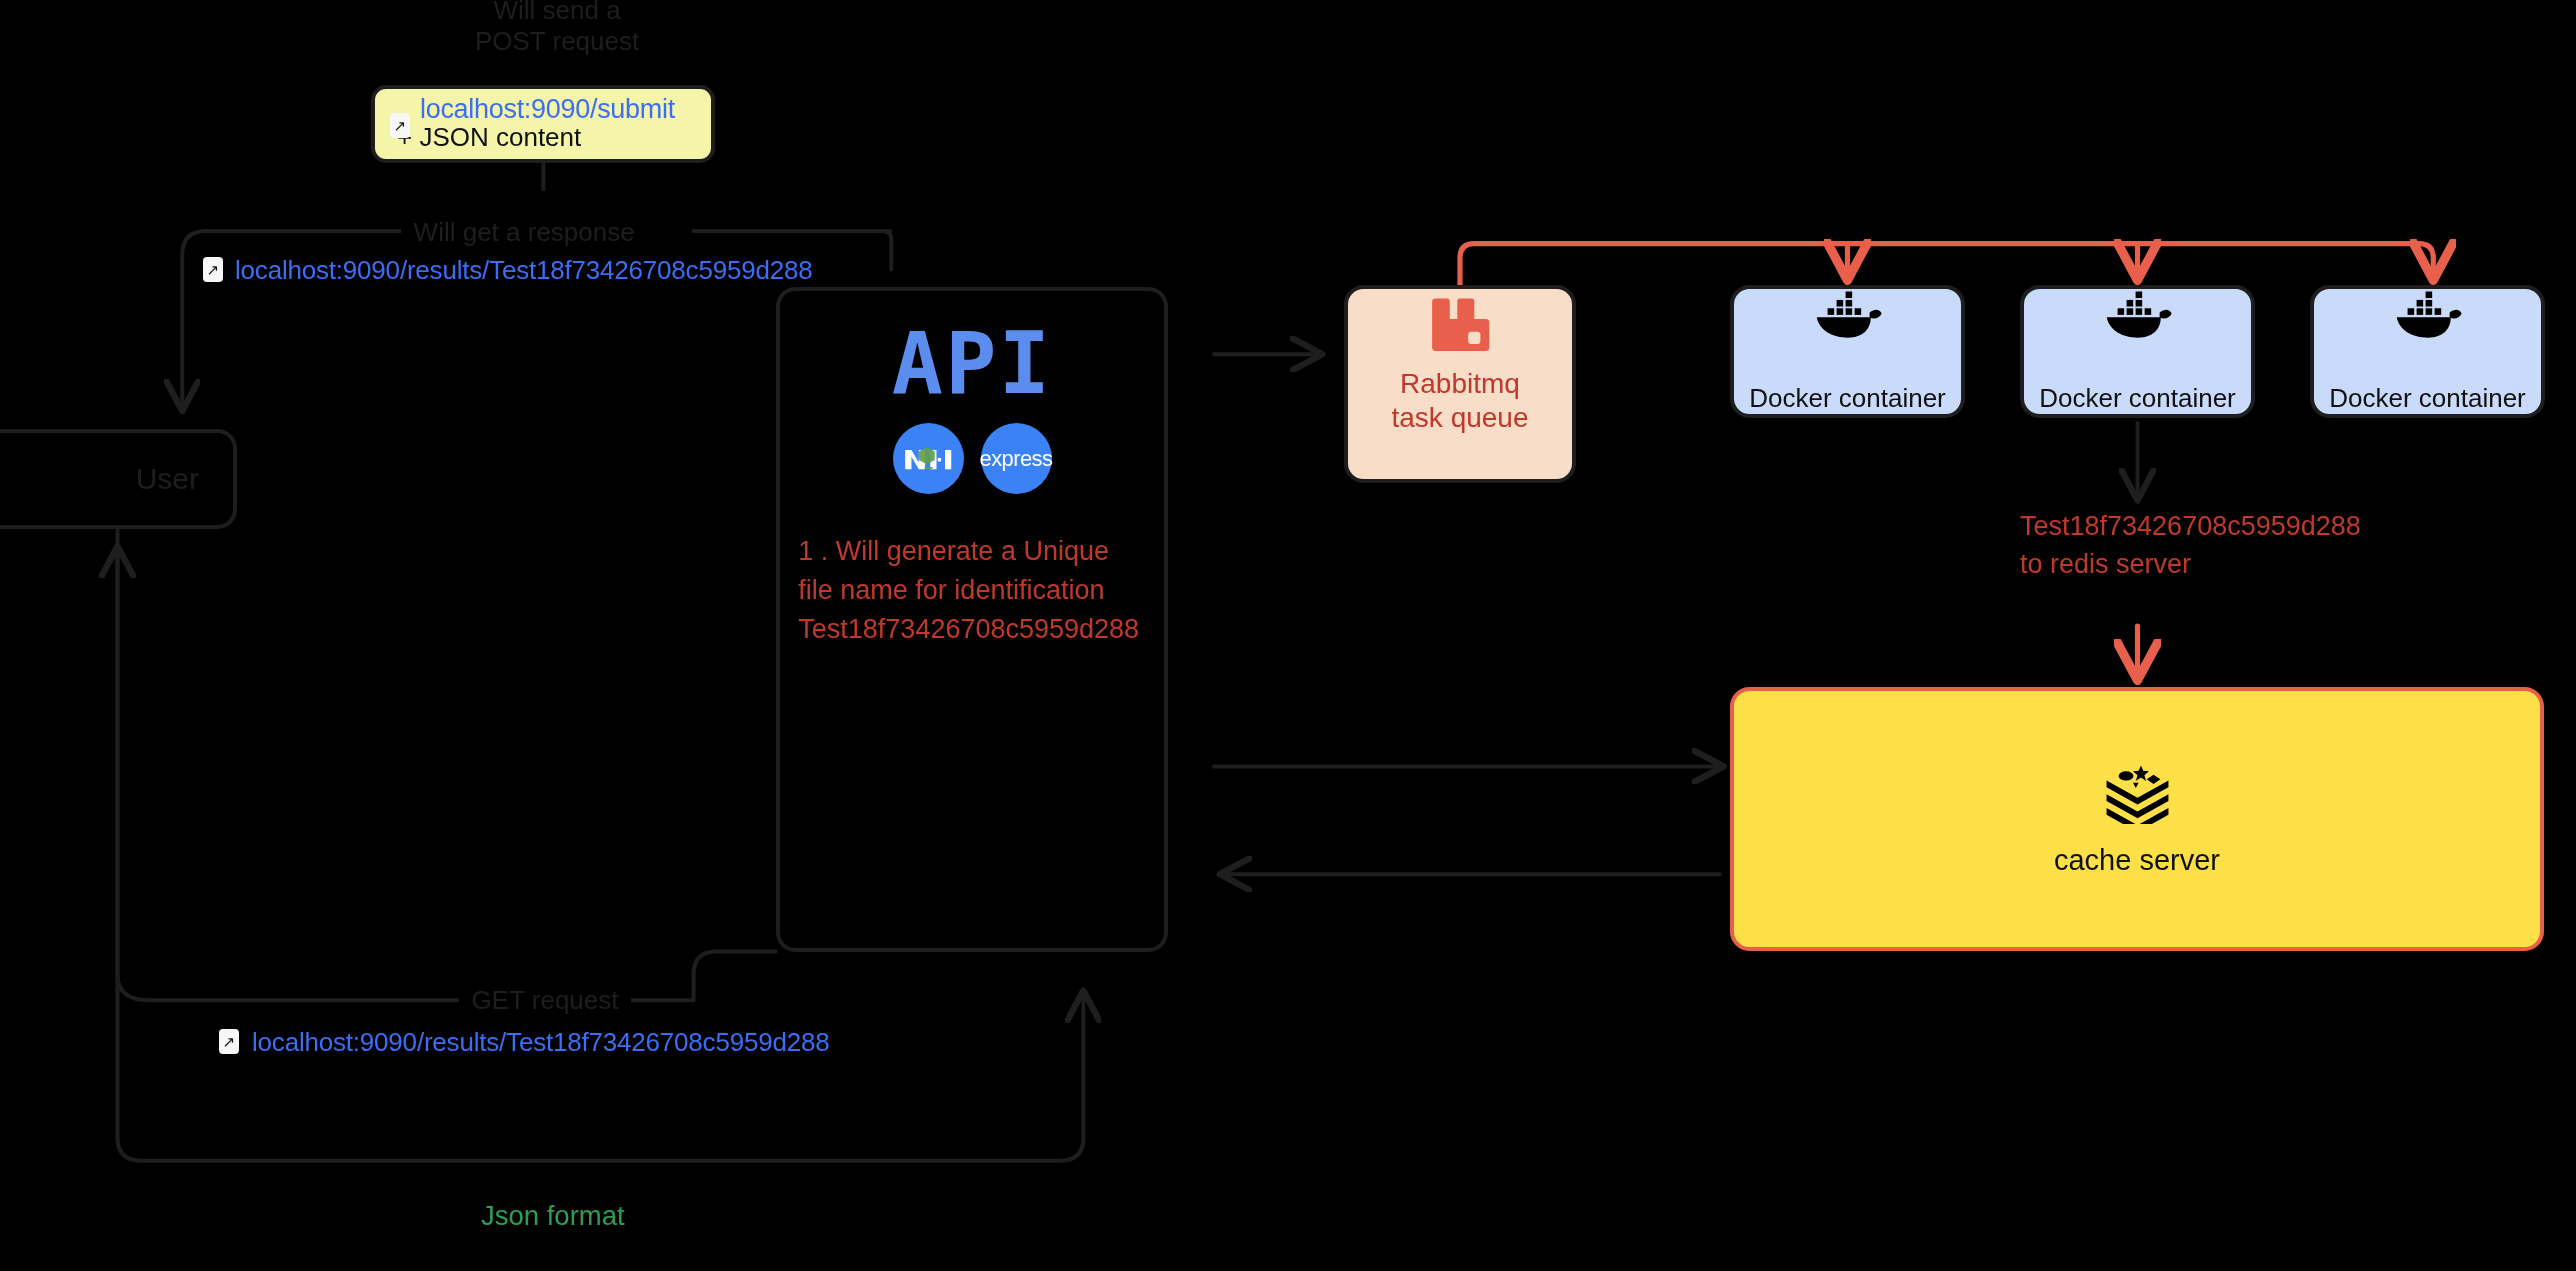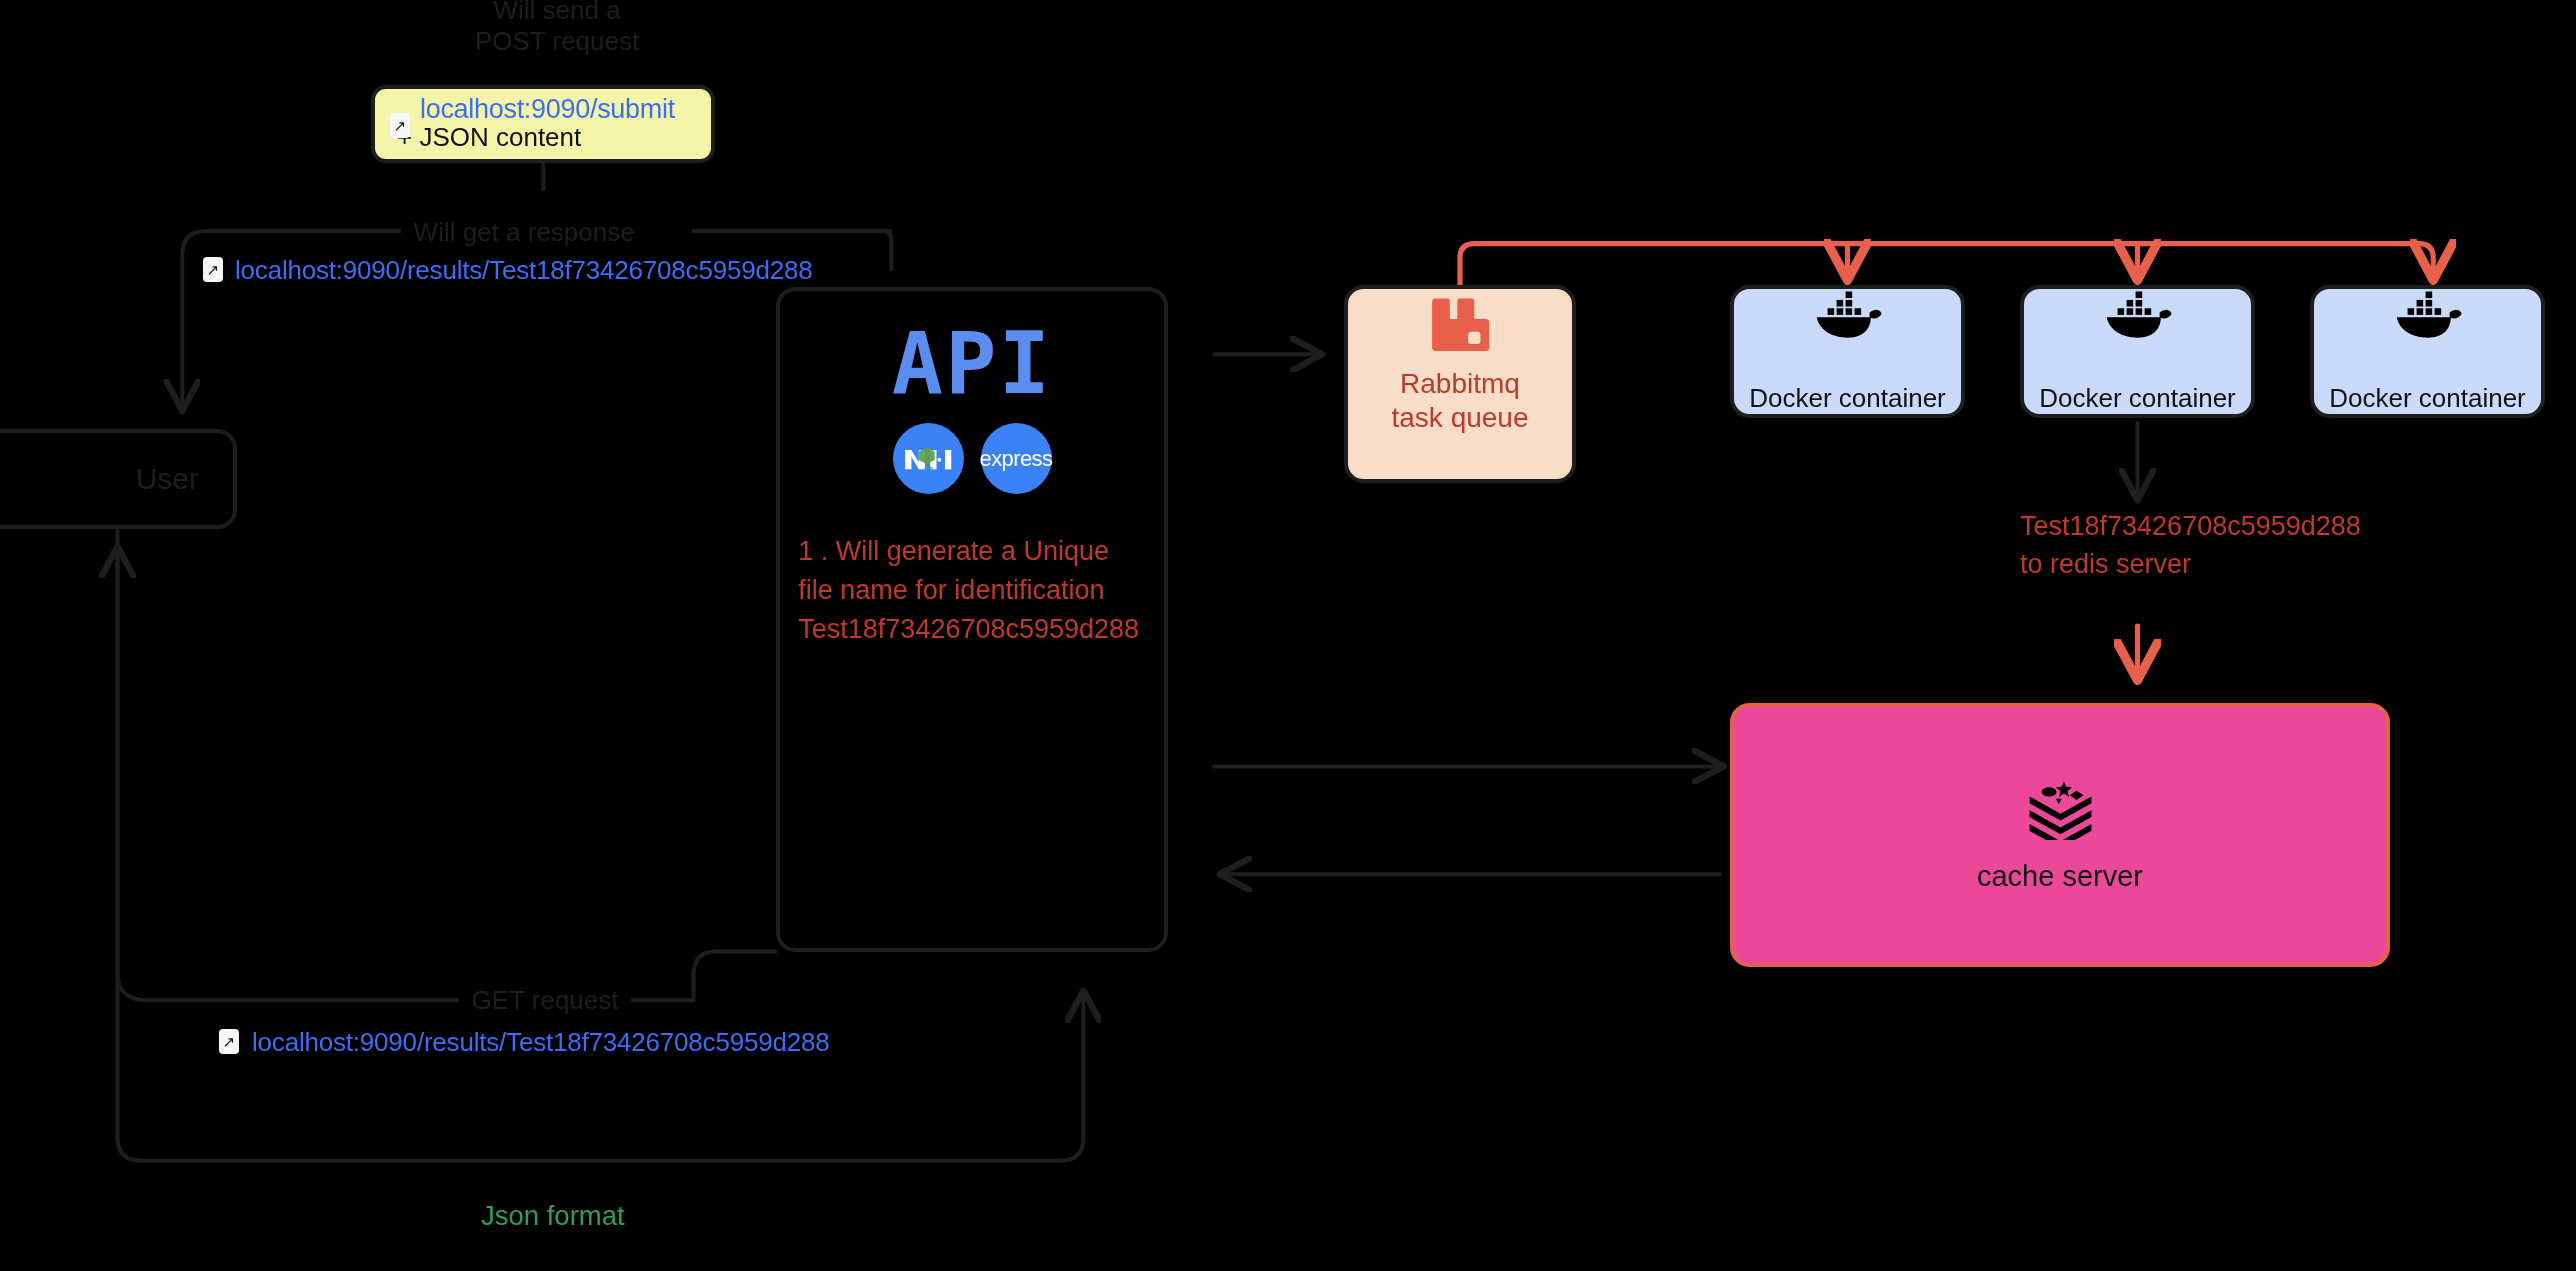--- a/index.html
+++ b/index.html
@@ -94,23 +94,23 @@
     top:285px;width:235px;height:133px;background:#c9dafb;
     display:flex;flex-direction:column;align-items:center;justify-content:space-between;
   }
   .docker .label{color:#111;font-size:26px;margin-top:5.7px;white-space:nowrap;}
   #docker1{left:1730px;}
   #docker2{left:2020px;}
   #docker3{left:2310px;}
 
   
   #cache{
-    left:1730px;top:687px;width:660px;height:264px;
-    background:#ec4899;border-color:#e8604c;
-    display:flex;flex-direction:column;align-items:center;justify-content:center;margin-top:16px;
+    left:1730px;top:687px;width:814px;height:264px;
+    background:#fde047;border-color:#e8604c;
+    display:flex;flex-direction:column;align-items:center;justify-content:center;
   }
   #cache .label{color:#111;font-size:29px;margin-top:19.5px;}
 
   
   #redis-note{
     position:absolute;left:2020px;top:507px;color:#c0392b;font-size:27px;line-height:1.42;
     white-space:nowrap;
   }
 
   

